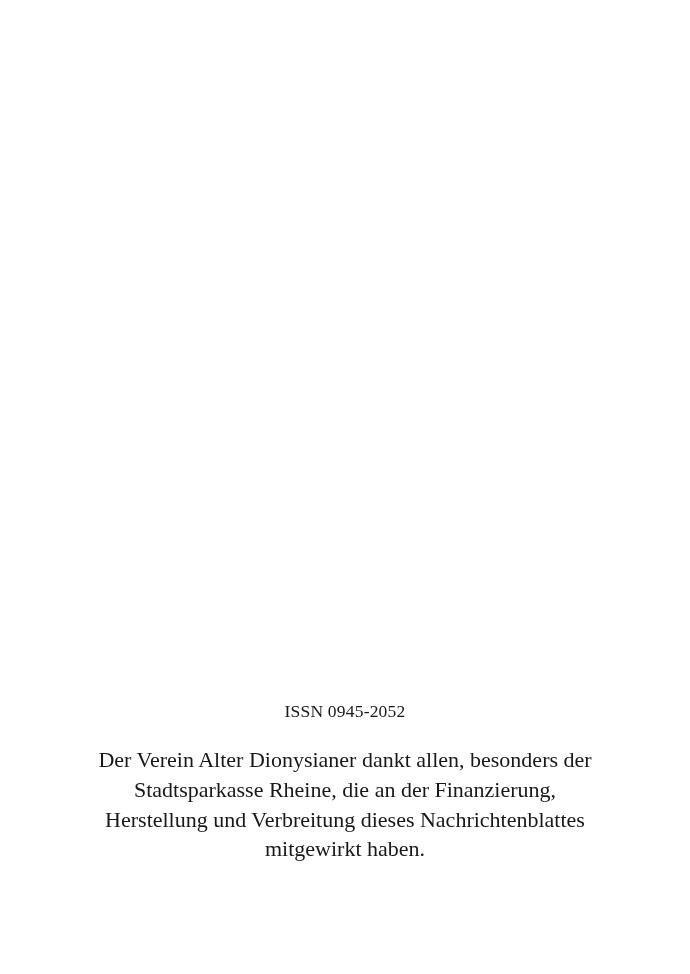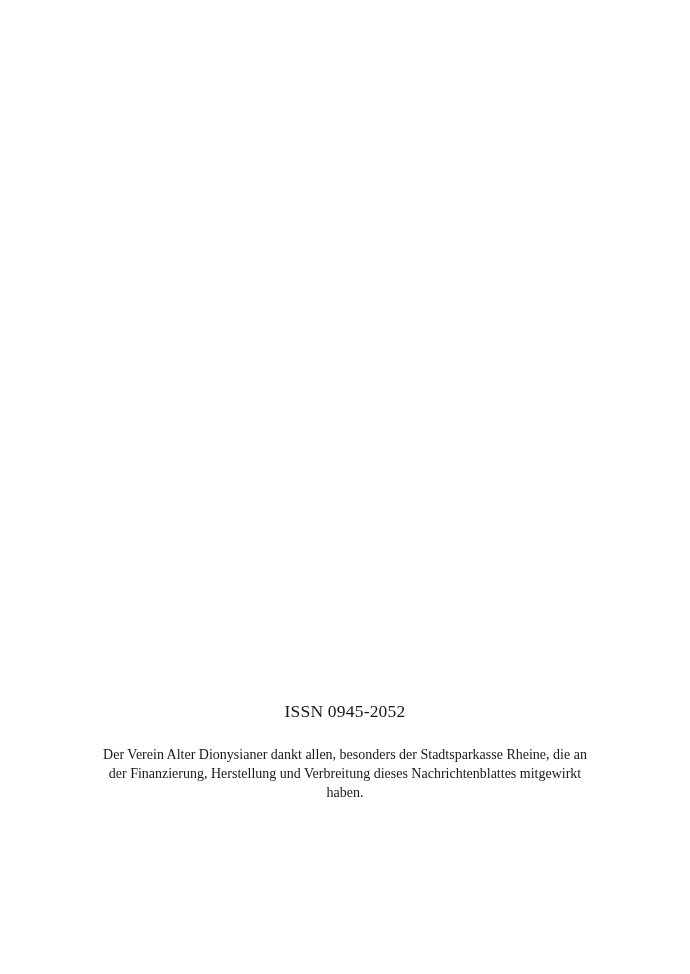--- a/index.html
+++ b/index.html
@@ -28,21 +28,21 @@
     text-align: center;
   }
   .issn {
     font-size: 17.5px;
     letter-spacing: 0.2px;
     line-height: 1.3;
     margin: 0 0 22px 0;
     color: #181818;
   }
   .acknowledgement {
-    font-size: 14px;
+    font-size: 22px;
     line-height: 1.36;
     margin: 0 auto;
     width: 500px;
     color: #181818;
     text-align: center;
   }
 </style>
 </head>
 <body>
 

